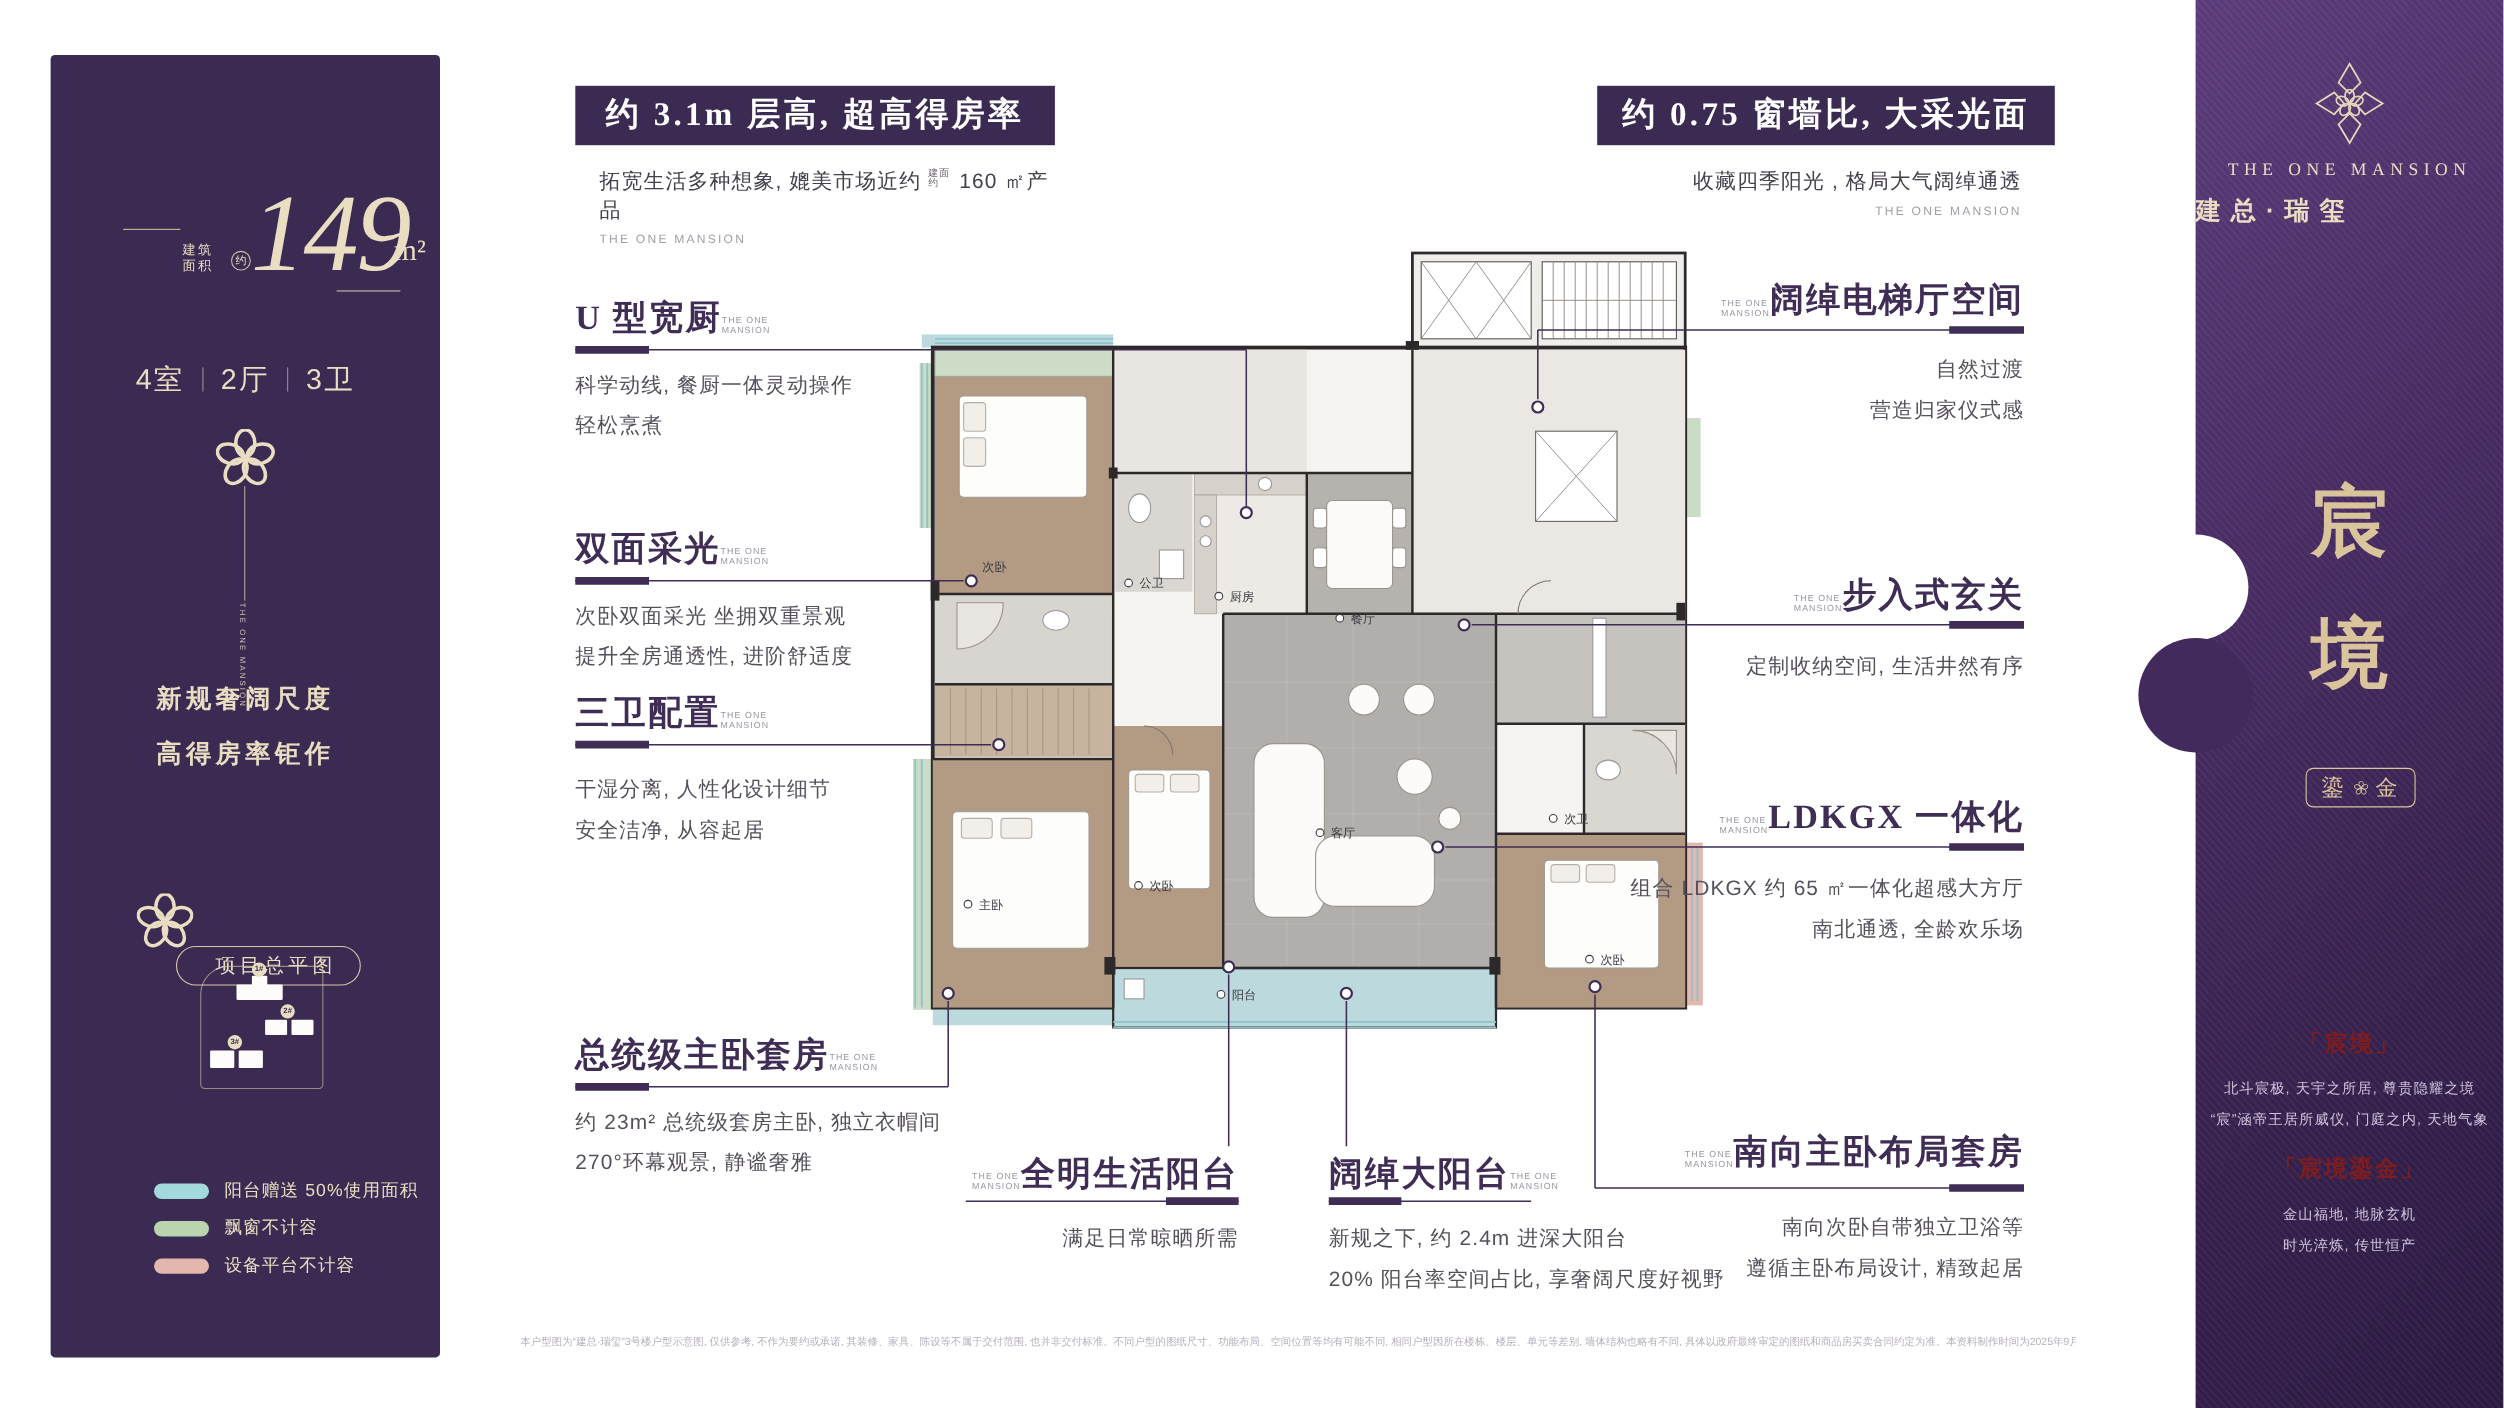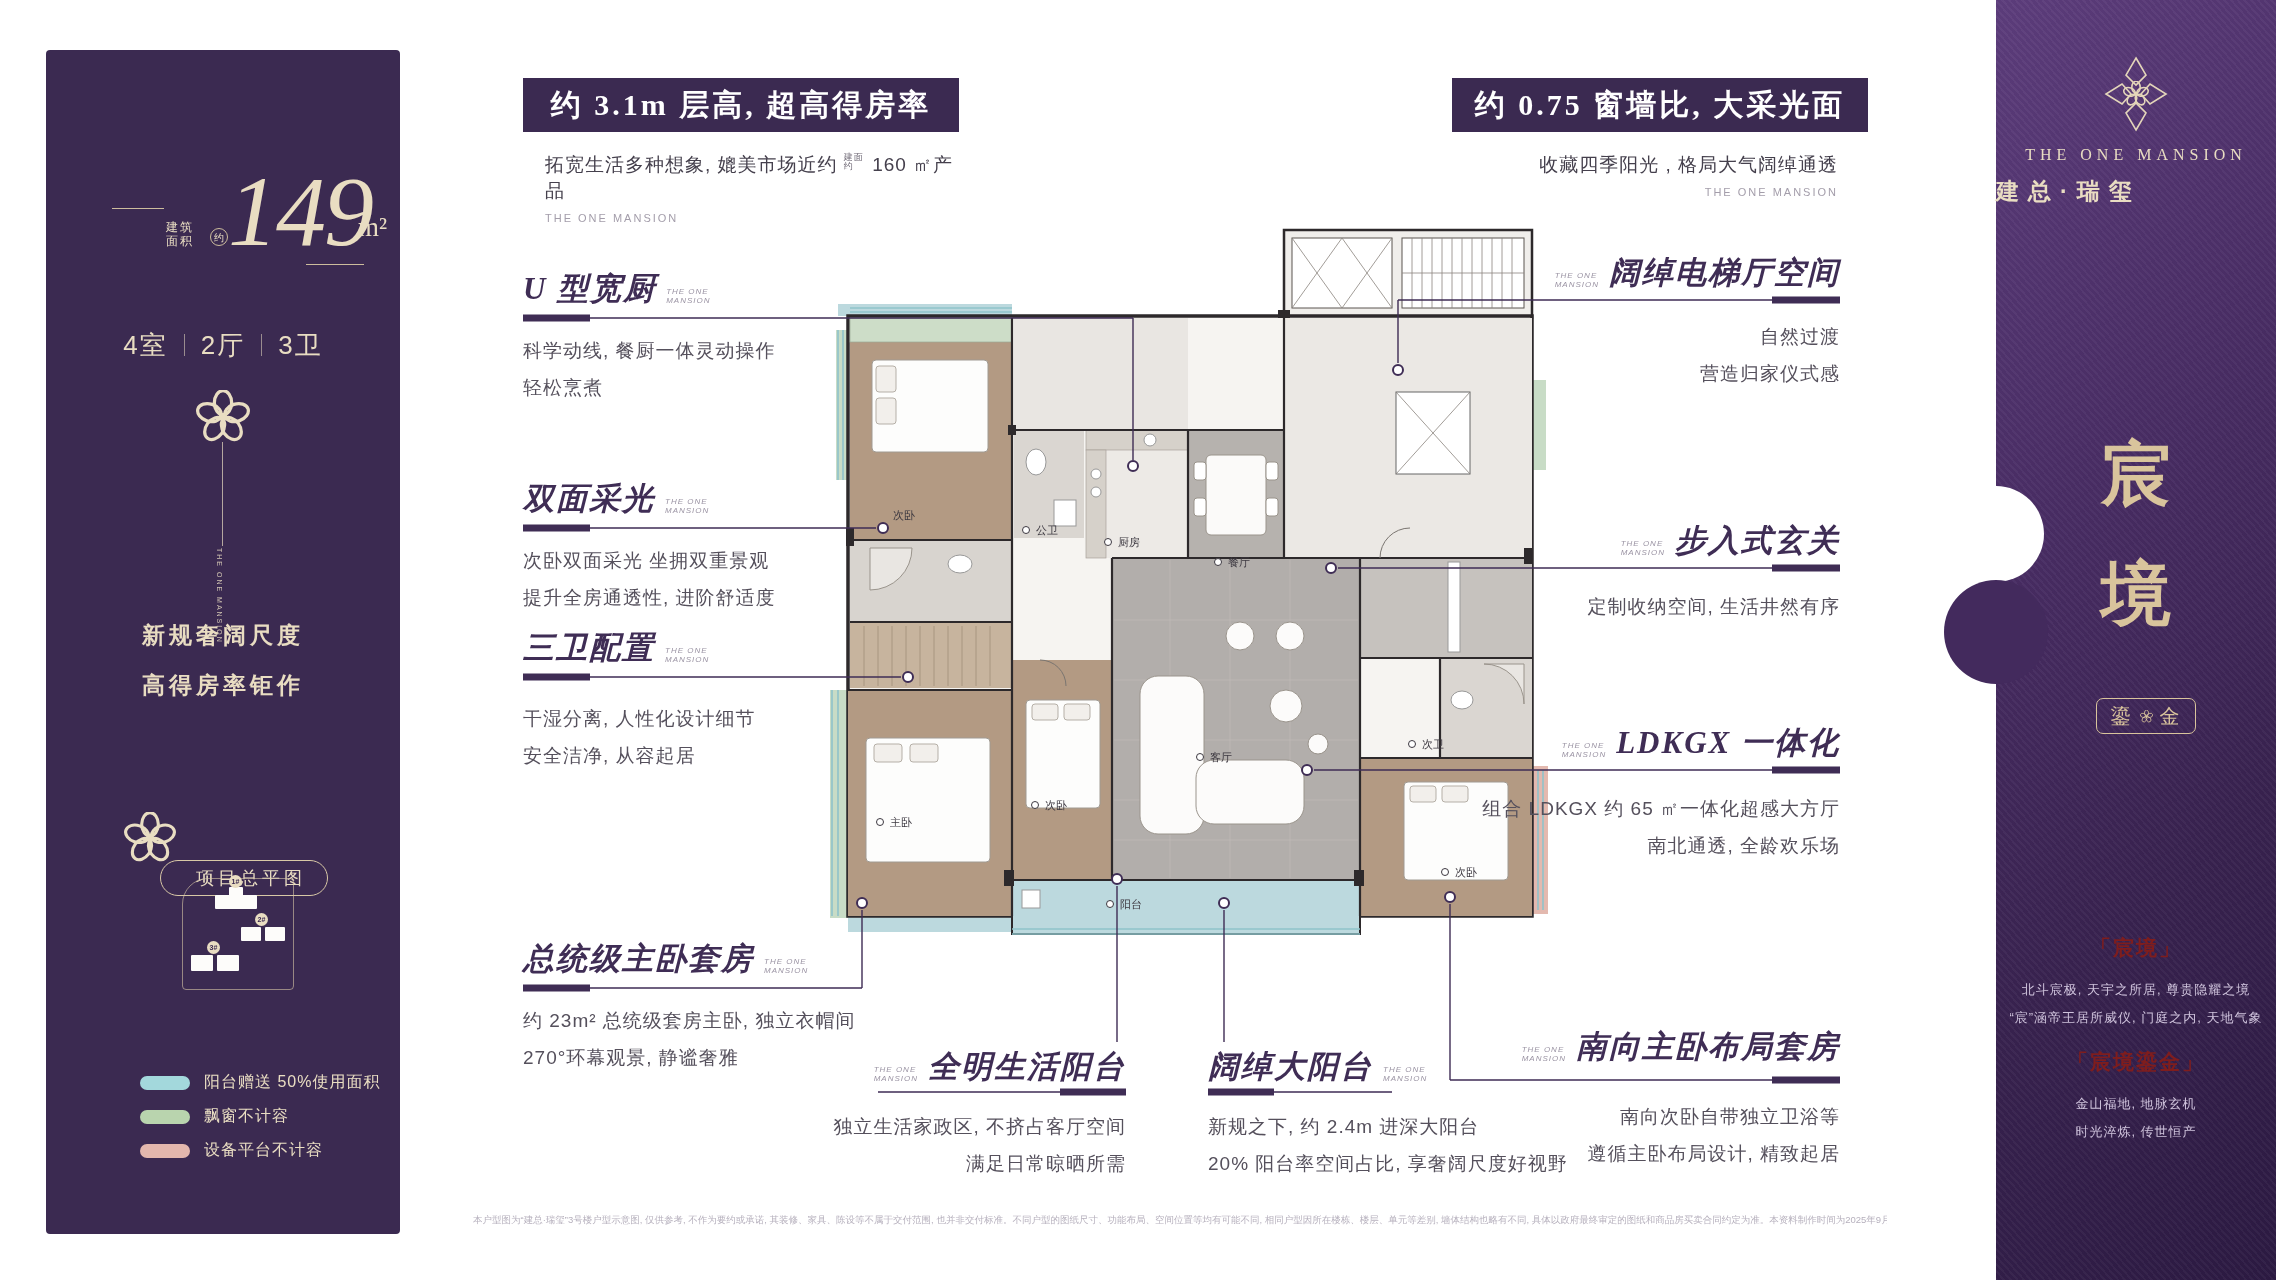--- a/index.html
+++ b/index.html
@@ -54,23 +54,23 @@
   .banner-l { left:523px; top:78px; width:436px; height:54px; line-height:54px; }
   .banner-r { left:1423px; top:78px; width:416px; height:54px; line-height:54px;margin-left:29px; }
   .bsub { font-size:19px; color:#45404d; letter-spacing:1px; }
   .bsub-l { left:545px; top:152px; width:420px; }
   .bsub-r { left:1418px; top:152px; width:420px; text-align:right; }
   .bsub-tiny { font-size:9px; display:inline-block; width:22px; line-height:9px;
                vertical-align:2px; color:#6b6572; }
   .bbrand { font-size:11px; color:#a39daa; letter-spacing:2px; margin-top:8px; }
 
   
-  .co-title { display:flex; align-items:flex-end; gap:10px; color:#3f2d55;
+  .co-title { display:flex; align-items:flex-end; gap:0; color:#3f2d55;
               font-weight:700; font-size:31px; letter-spacing:2px;
-              font-family:"Liberation Serif","DejaVu Serif",serif;font-style:italic; }
+              font-family:"Liberation Serif","DejaVu Serif",serif; }
   .co-title.right { justify-content:flex-end; }
   .brand-mini { font-family:"Liberation Sans","DejaVu Sans",sans-serif; font-weight:400;
                 font-size:8px; line-height:9px; letter-spacing:1px; color:#9b94a4;
                 padding-bottom:5px; }
   .co-desc { font-size:19px; color:#55505c; line-height:37px; letter-spacing:1px; }
   .co-desc.right { text-align:right; }
 
   
   .right-panel { left:1996px; top:0; width:280px; height:1280px;
       background:
@@ -415,21 +415,20 @@
     <div>遵循主卧布局设计, 精致起居</div>
 </div>
 
 <div class="abs" style="right:1150px; top:1046px; width:380px">
   <div class="co-title right">
       <span class="brand-mini"><span>THE ONE</span><br><span>MANSION</span></span>
     <span>全明生活阳台</span>
     </div>
 </div>
 <div class="abs co-desc right" style="right:1150px; top:1108px; width:380px">
-  <div>独立生活家政区, 不挤占客厅空间</div>
     <div>满足日常晾晒所需</div>
 </div>
 
 <div class="abs" style="left:1208px; top:1046px">
   <div class="co-title">
       <span>阔绰大阳台</span>
     <span class="brand-mini"><span>THE ONE</span><br><span>MANSION</span></span>
     </div>
 </div>
 <div class="abs co-desc" style="left:1208px; top:1108px">

